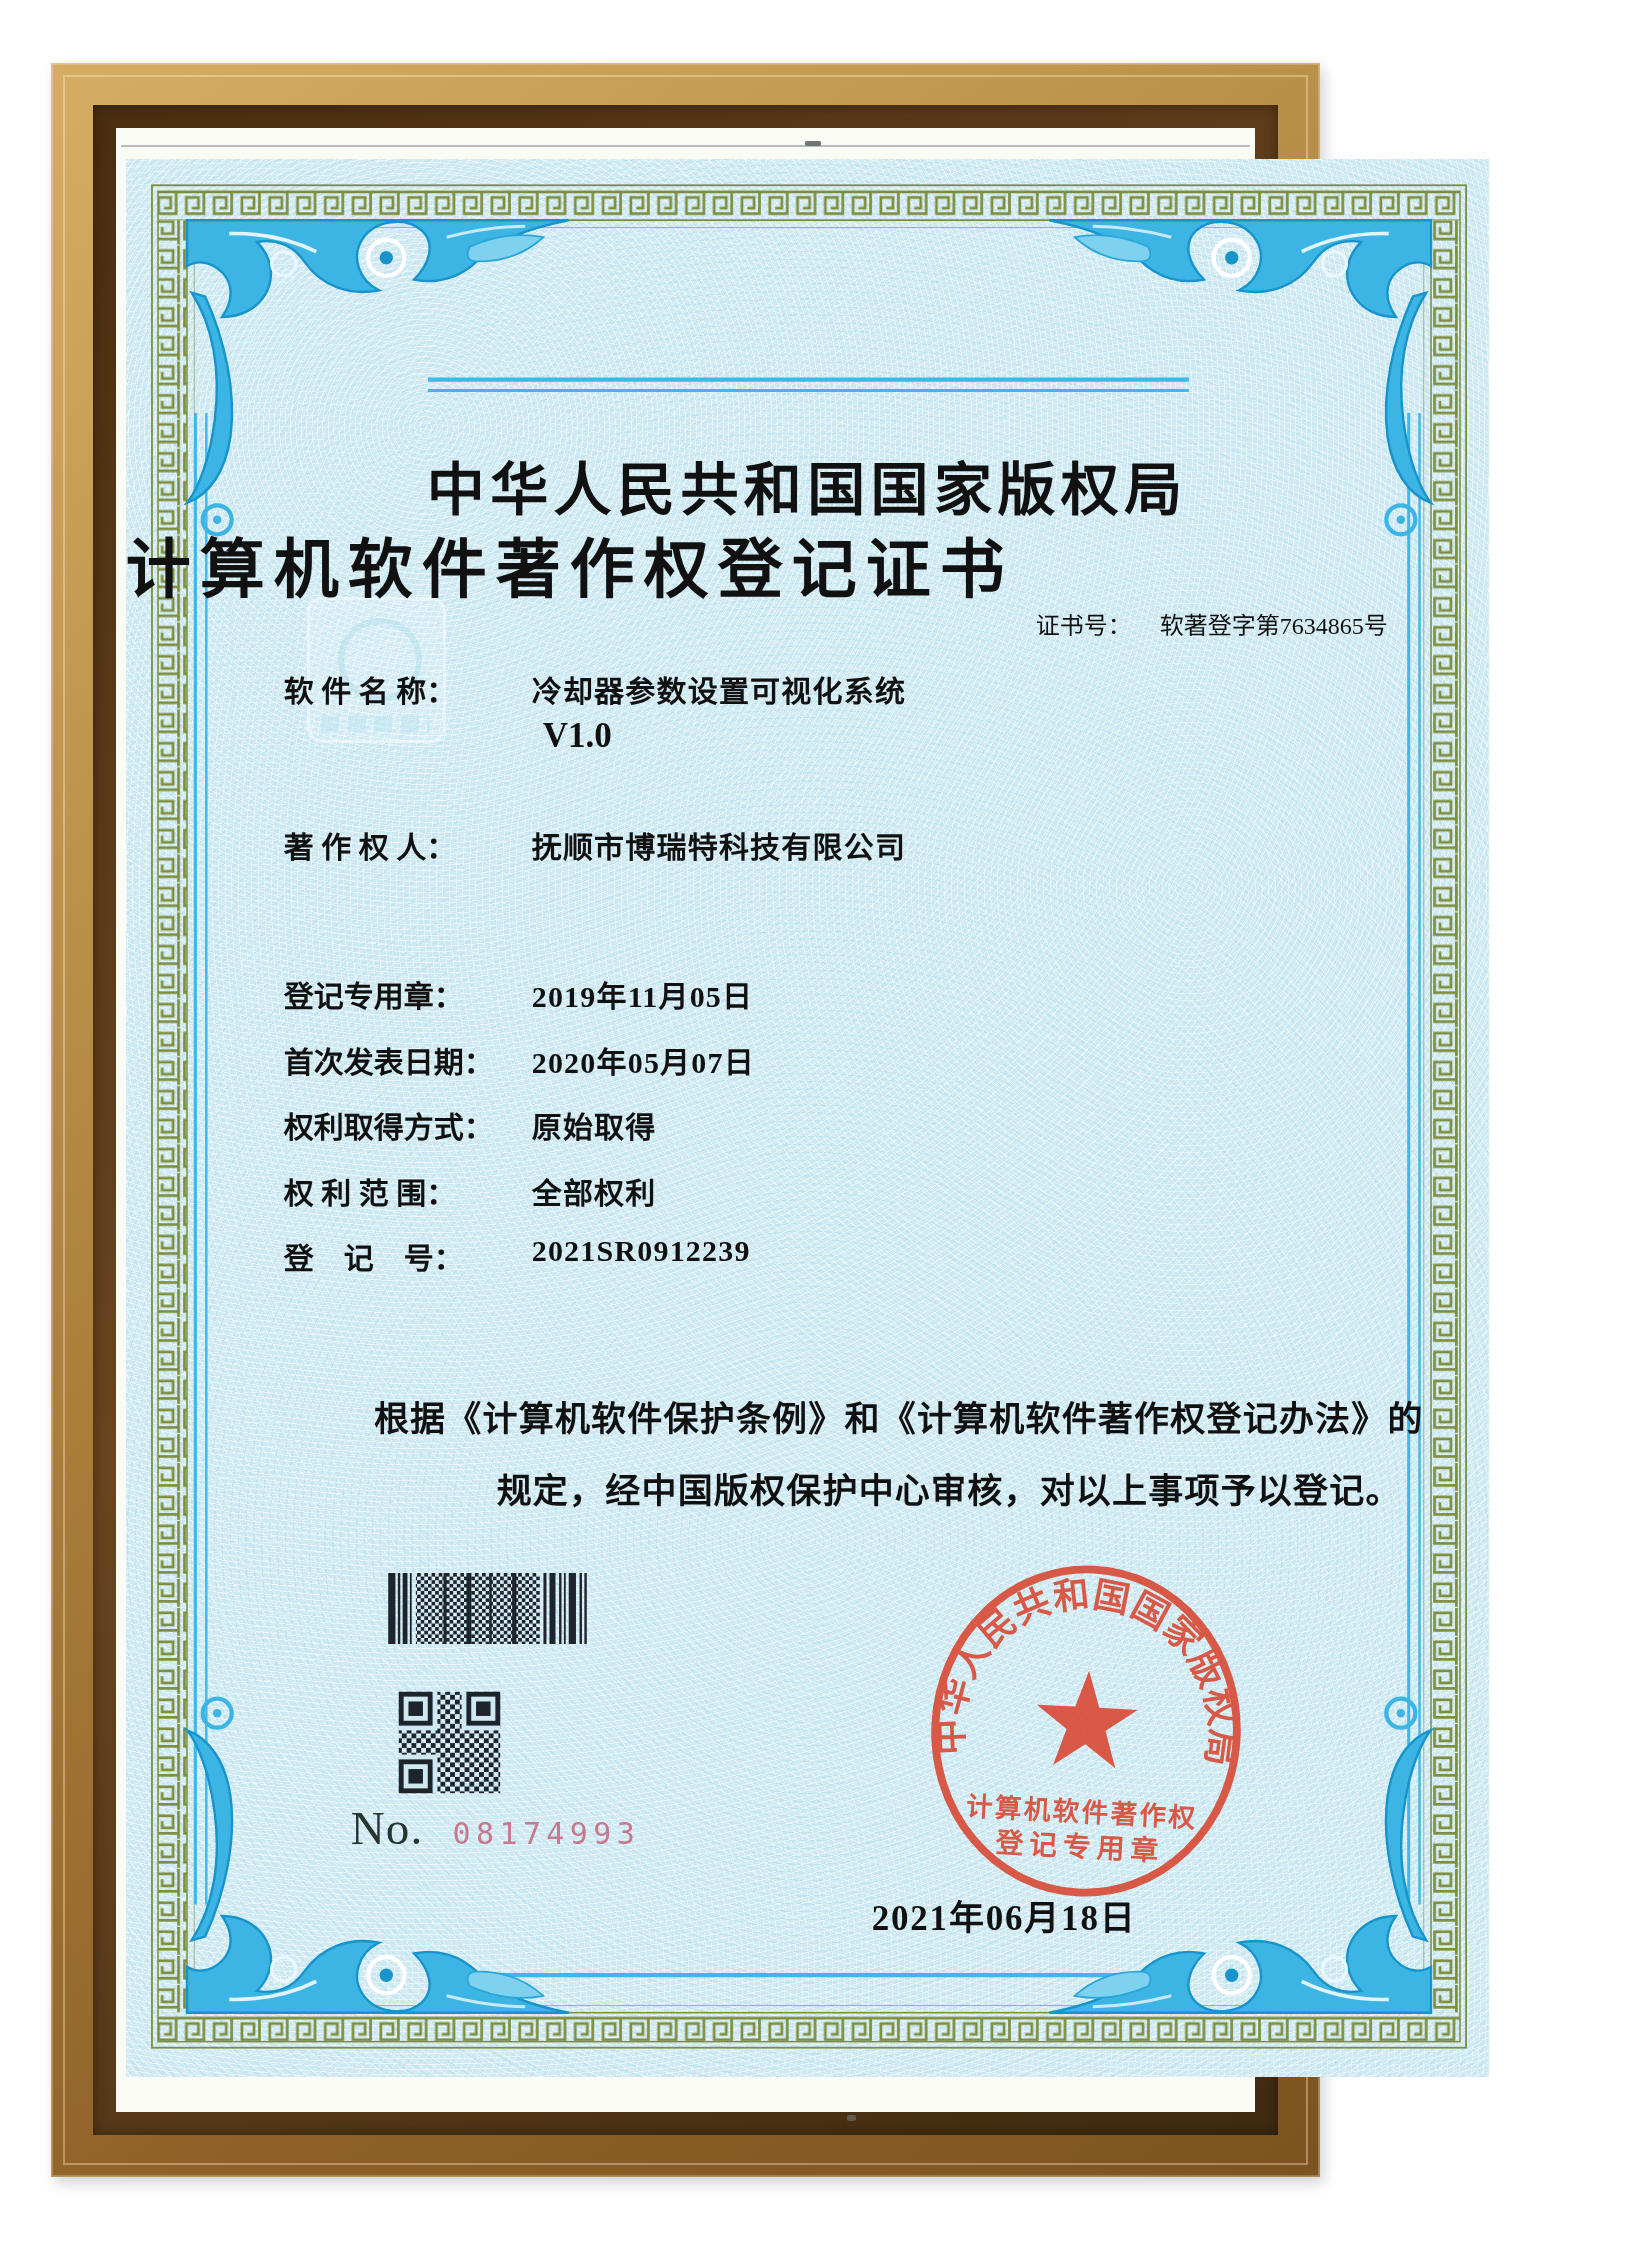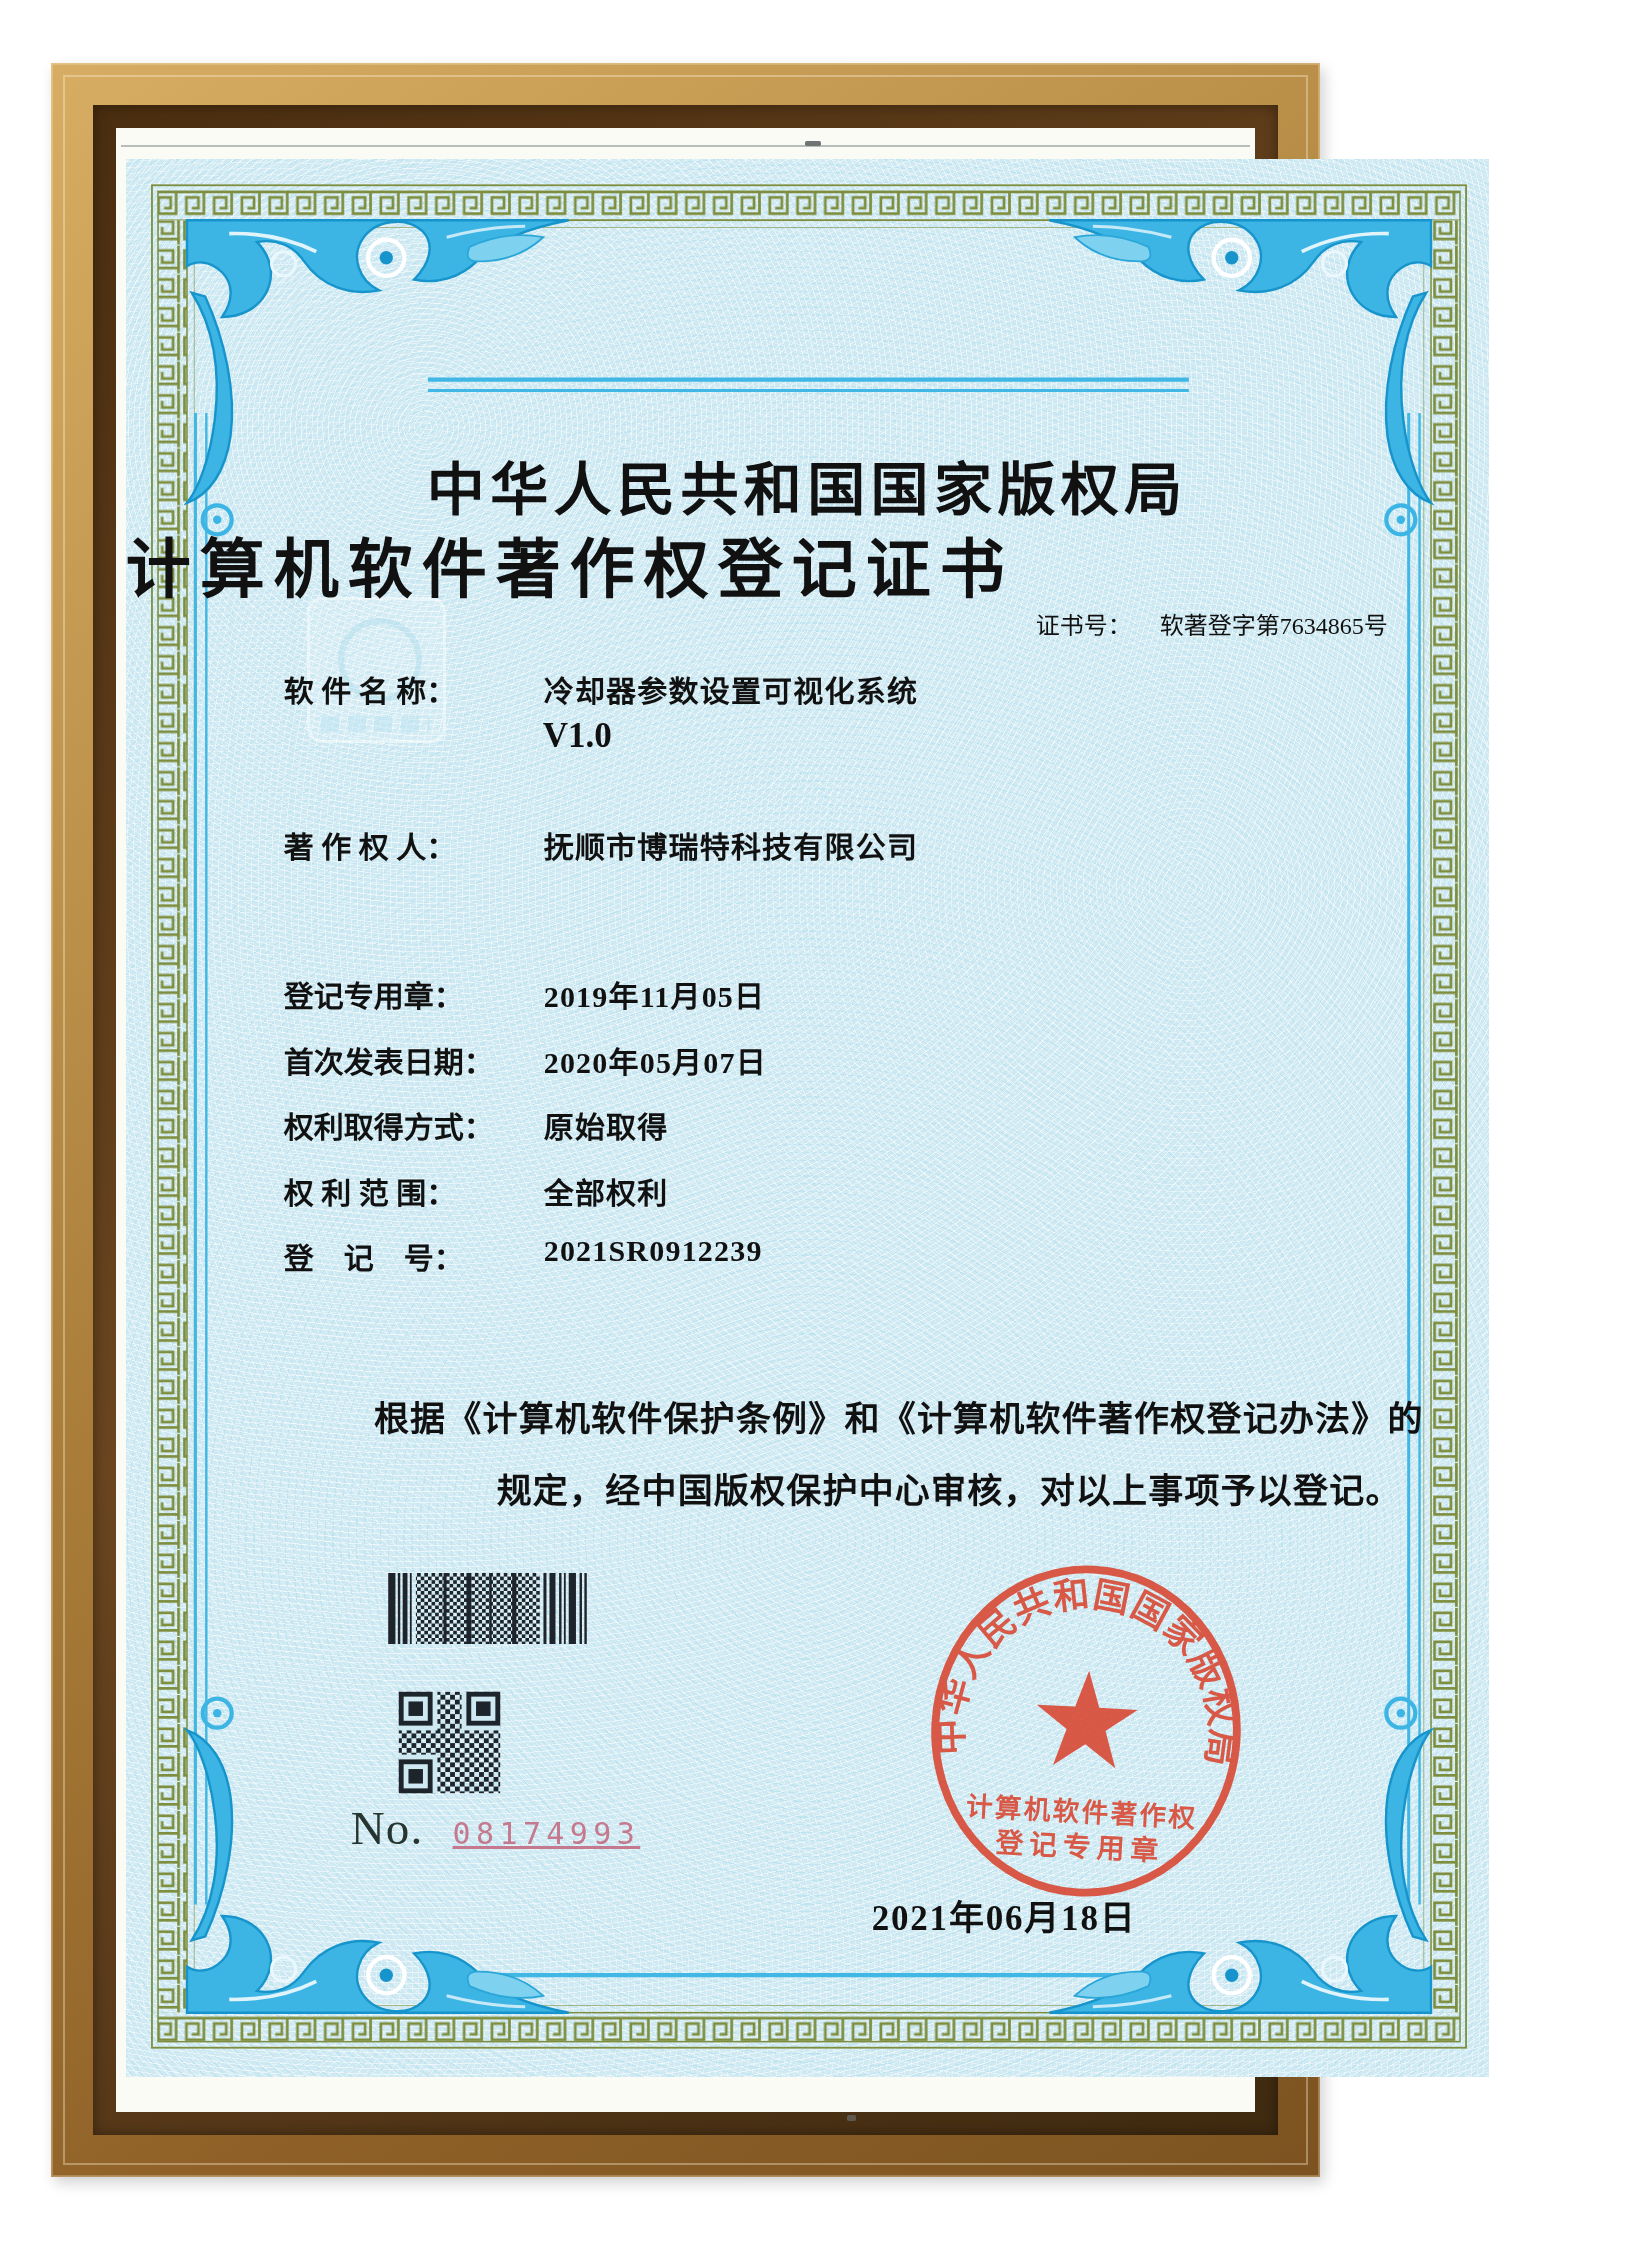--- a/index.html
+++ b/index.html
@@ -68,37 +68,37 @@
   }
   #doc-title{
     left:0;top:358px;width:1363px;
     font-size:65px;font-weight:bold;letter-spacing:9px;
   }
   #certno{right:101px;top:447px;font-size:24px;font-weight:normal;}
   #certno .lab{margin-right:28px;}
 
   .row{left:158px;width:1123px;height:50px;font-size:30px;font-weight:bold;}
   .row .lab{position:absolute;left:0;top:0;}
-  .row .val{position:absolute;left:260px;top:0;letter-spacing:1.2px;}
+  .row .val{position:absolute;left:248px;top:0;letter-spacing:1.2px;}
   #row1{top:508px;} #row1b{left:417px;top:557px;font-size:35px;font-weight:bold;}
   #row2{top:664px;} #row3{top:813px;} #row4{top:879px;}
   #row5{top:944px;} #row6{top:1010px;} #row7{top:1075px;}
 
   .para{font-size:35px;font-weight:bold;letter-spacing:1.2px;text-align:right;}
   #para1{left:235px;top:1231px;width:1063px;}
   #para2{left:153px;top:1303px;width:1123px;}
 
   svg#barcode{left:262px;top:1414px;width:199px;height:71px;}
   svg#qrcode{left:271px;top:1531px;width:105px;height:105px;}
 
   #serial{left:225px;top:1642px;height:42px;}
   #serial .no{font-size:47px;color:#26352f;letter-spacing:1.2px;}
   #serial .digits{
     font-family:"DejaVu Sans Mono","Liberation Mono",monospace;
-    font-size:30px;color:#c5798e;letter-spacing:5.4px;margin-left:26.6px;text-decoration:underline;
+    font-size:30px;color:#c5798e;letter-spacing:5.4px;margin-left:26.6px;
   }
 
   svg#seal{left:779px;top:1385px;width:362px;height:374px;}
   #issue-date{
     left:746px;top:1730px;width:411px;text-align:left;
     font-size:35px;font-weight:bold;letter-spacing:1.8px;
   }
 </style>
 </head>
 <body>

